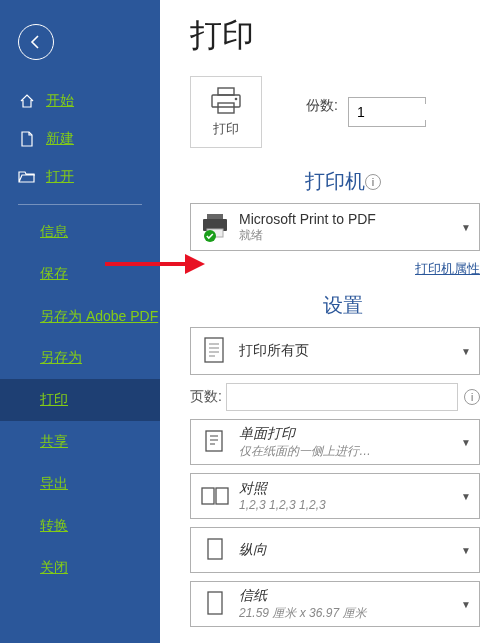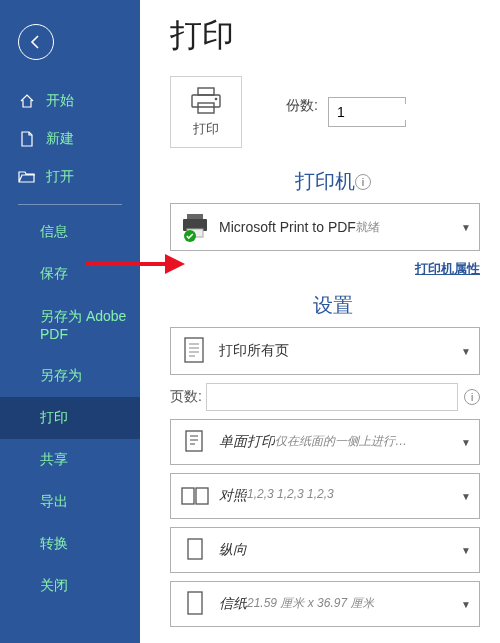--- a/index.html
+++ b/index.html
@@ -1,42 +1,42 @@
 <!DOCTYPE html>
 <html><head>
 <meta charset="utf-8">
 <style>
   * { box-sizing: border-box; margin: 0; padding: 0; font-family: "Microsoft YaHei", "Segoe UI", sans-serif; }
   body { width: 500px; height: 643px; background: #fff; display: flex; overflow: hidden; }
-  .sidebar { width: 140px; background: #2b579a; color: #86efac; display: flex; flex-direction: column; padding-top: 24px; }
+  .sidebar { width: 160px; background: #2b579a; color: #84cc16; display: flex; flex-direction: column; padding-top: 24px; text-decoration: underline; }
   .back-btn { width: 36px; height: 36px; border: 1.5px solid #fff; border-radius: 50%; margin-left: 18px; margin-bottom: 22px; display: flex; align-items: center; justify-content: center; cursor: pointer; }
   .side-item { padding: 10px 18px 10px 18px; display: flex; align-items: center; gap: 10px; font-size: 14px; cursor: pointer; }
   .side-item .icon { width: 18px; height: 18px; display: inline-flex; align-items: center; justify-content: center; }
   .side-divider { height: 1px; background: rgba(255,255,255,0.35); margin: 8px 18px 6px 18px; }
   .side-sub { padding: 12px 0 12px 40px; font-size: 14px; cursor: pointer; }
   .side-sub.selected { background: #1e3f73; }
   .main { flex: 1; padding: 14px 0 0 30px; color: #333; position: relative; }
   .red-arrow { position: absolute; left: -55px; top: 252px; width: 100px; height: 24px; pointer-events:none; }
   .page-title { font-size: 32px; color: #212121; margin-bottom: 18px; font-weight: 400; }
   .top-row { display: flex; align-items: center; gap: 44px; margin-bottom: 20px; }
   .print-btn { width: 72px; height: 72px; border: 1px solid #d0d0d0; display: flex; flex-direction: column; align-items: center; justify-content: center; gap: 4px; cursor: pointer; font-size: 13px; color: #505050; }
   .copies-wrap { display: flex; align-items: flex-start; gap: 10px; }
   .copies-label { font-size: 14px; color: #444; }
   .copies-box { width: 78px; height: 30px; border: 1px solid #b0b0b0; display: flex; align-items: center; }
   .copies-box input { flex:1; border:none; padding:0 8px; font-size:14px; outline:none; }
   .section-title { font-size: 20px; color: #2b579a; margin-bottom: 8px; display:flex; align-items:center; justify-content:center; padding-right:4px; }
   .info-icon { width:16px;height:16px;border:1px solid #999;border-radius:50%;font-size:11px;color:#666;display:inline-flex;align-items:center;justify-content:center; }
   .dropdown { border:1px solid #b0b0b0; display:flex; align-items:center; padding:4px 6px; margin-right:20px; margin-bottom:8px; cursor:pointer; background:#fff; min-height:48px; }
   .dropdown.small { min-height:40px;font-style:italic; }
   .dd-icon { width:36px; height:36px; display:flex; align-items:center; justify-content:center; flex-shrink:0; }
-  .dd-text { flex:1; display:flex; flex-direction:row; padding-left:6px; overflow:hidden; }
+  .dd-text { flex:1; display:flex; flex-direction:column; padding-left:6px; overflow:hidden; }
   .dd-main { font-size:14px; color:#333; white-space:nowrap; overflow:hidden; text-overflow:ellipsis; }
-  .dd-sub { font-size:12px; color:#888; white-space:nowrap; overflow:hidden; text-overflow:ellipsis;text-align:center; }
+  .dd-sub { font-size:12px; color:#888; white-space:nowrap; overflow:hidden; text-overflow:ellipsis; }
   .dd-caret { width:14px; color:#555; font-size:10px; text-align:center; }
-  .link-right { text-align:right; margin-right:20px; margin-bottom:14px;font-weight:bold; }
+  .link-right { text-align:right; margin-right:20px; margin-bottom:14px; }
   .link-right span { color:#2b579a; text-decoration:underline; font-size:13px; cursor:pointer; }
   .pages-row { display:flex; align-items:center; gap:4px; margin-right:20px; margin-bottom:8px; }
   .pages-label { font-size:14px; color:#555; }
   .pages-input { flex:1; height:28px; border:1px solid #ccc; padding:0 6px; font-size:13px; outline:none; }
   .pages-info { width:16px;height:16px;border:1px solid #999;border-radius:50%;font-size:10px;color:#666;display:inline-flex;align-items:center;justify-content:center;margin-left:2px; }
 </style>
 </head>
 <body>
 
 <div class="sidebar">

